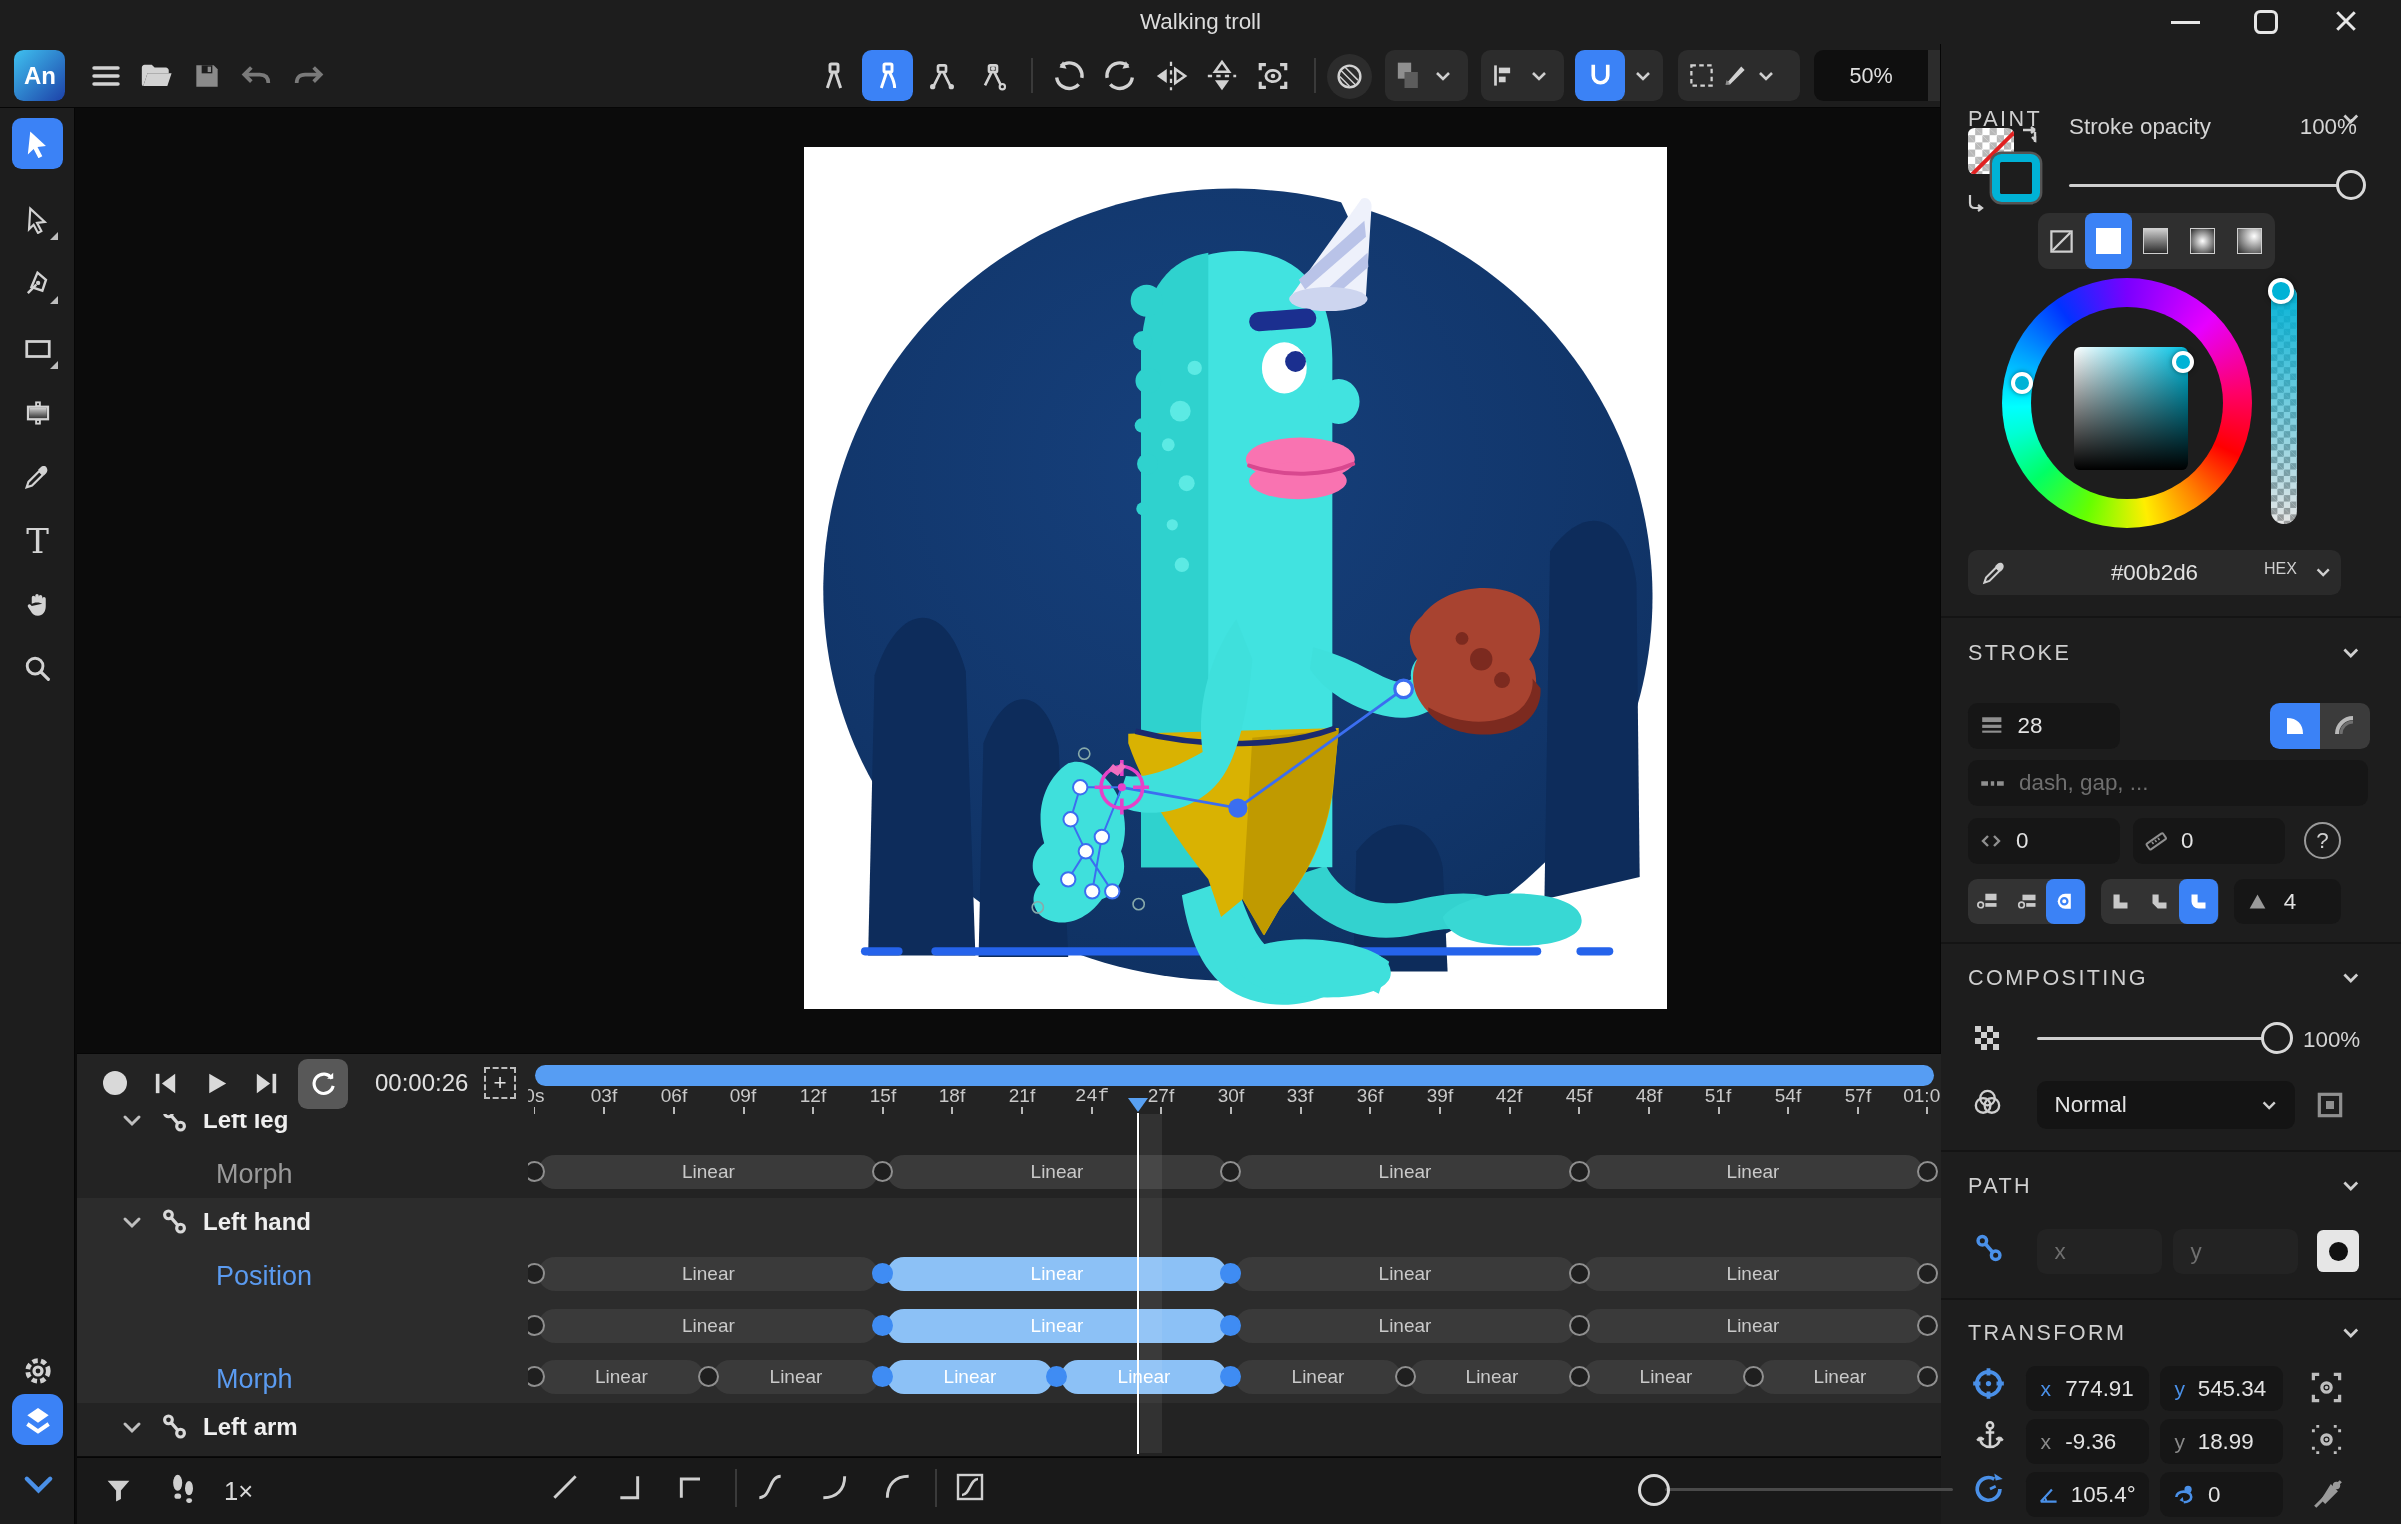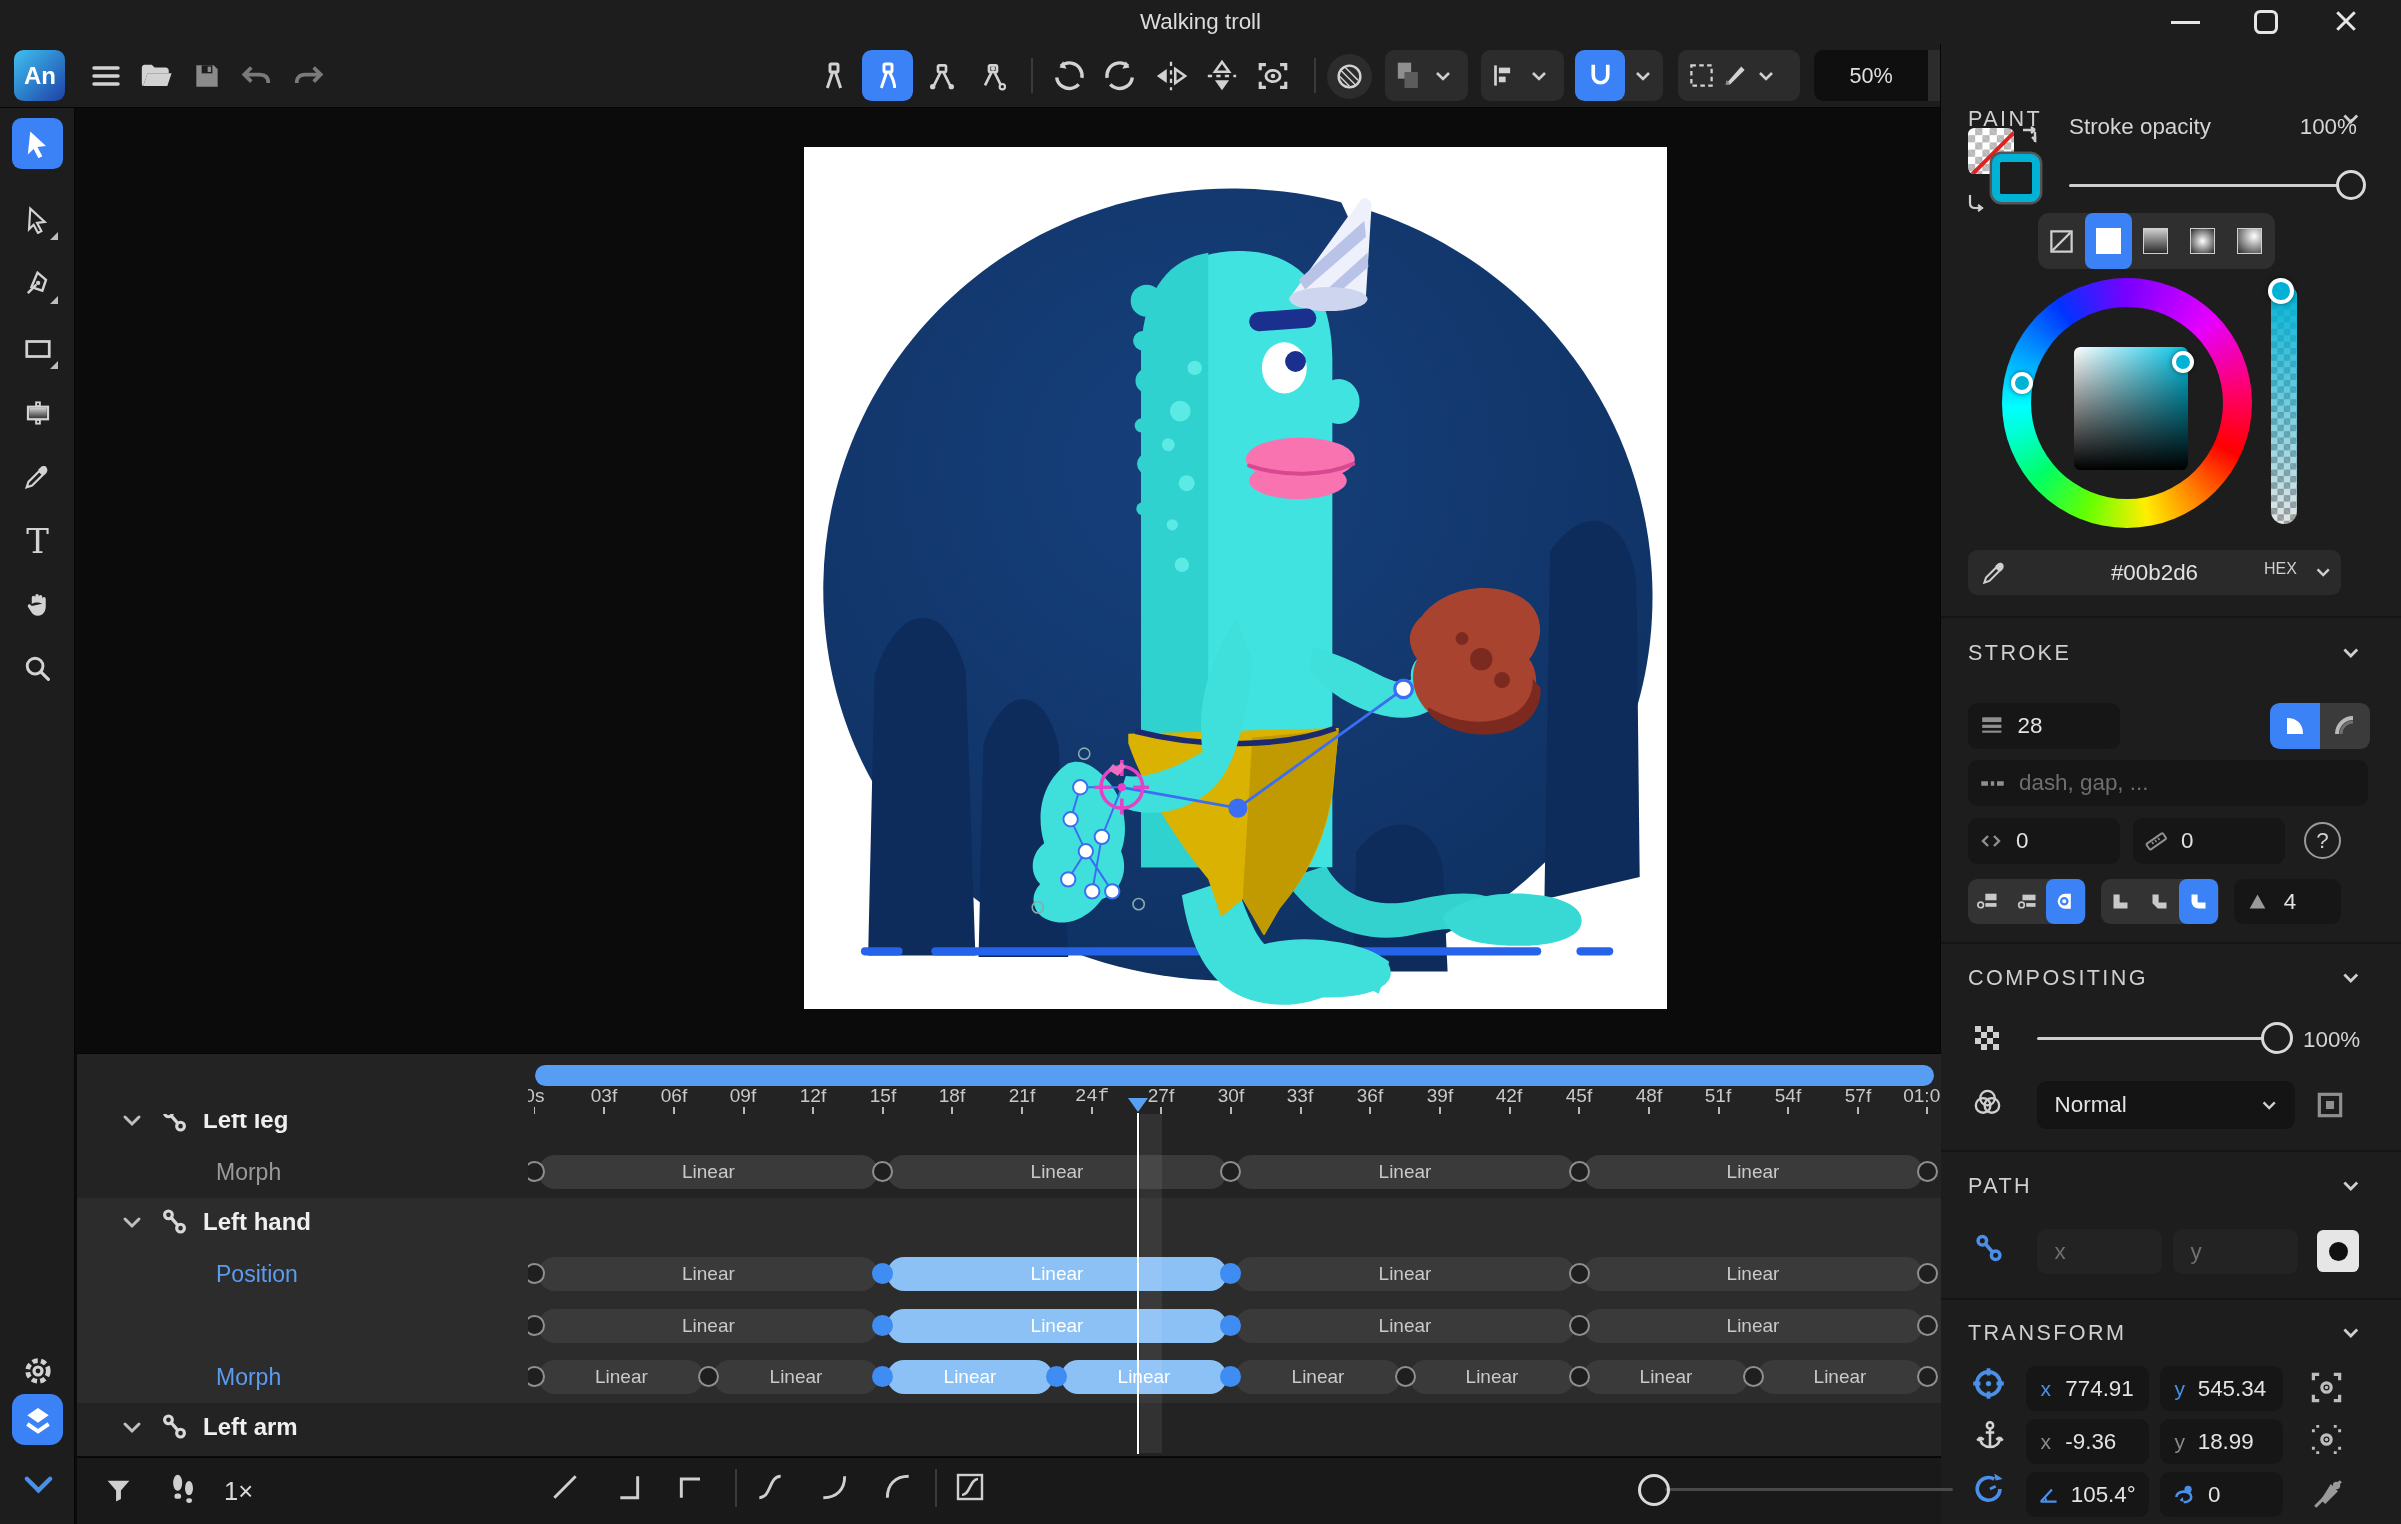--- a/index.html
+++ b/index.html
@@ -51,21 +51,21 @@
   .ptype.active{background:var(--blue);border-radius:8px}
   .capbtn{width:39px;height:45px;display:flex;align-items:center;justify-content:center}
   .capbtn.active{background:var(--blue);border-radius:8px}
   
   .tlwrap{left:77px;top:1053px;width:1864px;height:403px;background:var(--chrome2);border-top:1.6px solid var(--line)}
   .tl-seg{position:absolute;height:34px;background:var(--seg);border-radius:17px;text-align:center;line-height:34px;font-size:19px;color:#c9c9c9;overflow:hidden}
   .tl-seg.blue{background:var(--segblue);color:#fff}
   .tl-key{position:absolute;width:21px;height:21px;border-radius:50%;background:#1f1f1f;border:2.4px solid #8f8f8f}
   .tl-key.filled{background:var(--keyblue);border-color:var(--keyblue)}
   .tl-head-label{position:absolute;top:11.2px;font-size:24px;font-weight:700;color:#efefef;white-space:nowrap}
-  .tl-prop-label{position:absolute;top:12.8px;font-size:23px;color:var(--dim);white-space:nowrap}
+  .tl-prop-label{position:absolute;top:12.8px;font-size:27px;color:var(--dim);white-space:nowrap}
   .tl-prop-label.accent{color:var(--accent)}
   .rlabel{position:absolute;transform:translateX(-50%);font-size:19px;color:#c9c9c9;white-space:nowrap}
   .rtick{position:absolute;width:1.6px;height:8px;background:#b9b9b9}
   
   .bottombar{left:77px;top:1457px;width:1864px;height:67px;background:#191919;border-top:1.6px solid var(--line)}
   .easeic{position:absolute;top:12.8px;color:#cfcfcf}
 </style>
 </head>
 <body>
 
@@ -872,20 +872,42 @@
         <path d="M14 5l5 5-9 9-3-3z" fill="#9a9a9a"></path>
         <circle cx="18" cy="6" r="2.6" fill="#9a9a9a"></circle>
         <path d="M3 21L21 3" stroke="#9a9a9a" stroke-width="2.2"></path>
       </svg>
   </div>
 
   <div class="abs tlwrap"></div>
 
   <div class="abs" style="left:77px;top:1198px;width:1864px;height:205px;background:#2c2c2c"></div>
 
+  <div class="abs" style="left:77px;top:1053px;width:451px;height:61px">
+    <div class="abs" style="left:25.6px;top:18.4px;width:24px;height:24px;border-radius:50%;background:#d9d9d9"></div>
+    <svg class="abs" style="left:74px;top:16px" width="29" height="29" viewBox="0 0 24 24">
+        <rect x="4" y="4" width="3" height="16" fill="#d9d9d9"></rect>
+        <path d="M20 4L9 12l11 8z" fill="#d9d9d9"></path>
+      </svg>
+    <svg class="abs" style="left:125px;top:16px" width="29" height="29" viewBox="0 0 24 24">
+        <path d="M6 4l14 8-14 8z" fill="#d9d9d9"></path>
+      </svg>
+    <svg class="abs" style="left:175px;top:16px" width="29" height="29" viewBox="0 0 24 24">
+        <path d="M4 4l11 8-11 8z" fill="#d9d9d9"></path>
+        <rect x="17" y="4" width="3" height="16" fill="#d9d9d9"></rect>
+      </svg>
+    <div class="abs" style="left:221px;top:5.6px;width:50px;height:50px;border-radius:9.6px;background:#585858;display:flex;align-items:center;justify-content:center">
+      <svg width="29" height="29" viewBox="0 0 24 24">
+          <path d="M19 8a8 8 0 1 0 1 6" fill="none" stroke="#fff" stroke-width="2.6"></path>
+          <path d="M20 3v5h-5z" fill="#fff"></path>
+        </svg>
+    </div>
+    <div class="abs" style="left:298px;top:16px;font-size:24px;color:#e0e0e0">00:00:26</div>
+    <div class="abs" style="left:407px;top:14.4px;width:32px;height:32px;border:2.4px dashed #bdbdbd;display:flex;align-items:center;justify-content:center;font-size:22.4px;color:#e0e0e0">+</div>
+  </div>
 
   <div class="abs" style="left:535px;top:1065px;width:1399px;height:21px;border-radius:10.4px;background:#569df3"></div>
   <div class="abs" id="tl-ruler" style="left:528px;top:1085px;width:1412px;height:29px;overflow:hidden">
       <div class="rlabel" style="position: absolute; left: 6.4px; top: 0px;">0s</div>
       <div class="rtick" style="position: absolute; left: 5.6px; top: 22.4px;"></div>
       <div class="rlabel" style="position: absolute; left: 76px; top: 0px;">03f</div>
       <div class="rtick" style="position: absolute; left: 75px; top: 22.4px;"></div>
       <div class="rlabel" style="position: absolute; left: 146px; top: 0px;">06f</div>
       <div class="rtick" style="position: absolute; left: 145px; top: 22.4px;"></div>
       <div class="rlabel" style="position: absolute; left: 215px; top: 0px;">09f</div>

